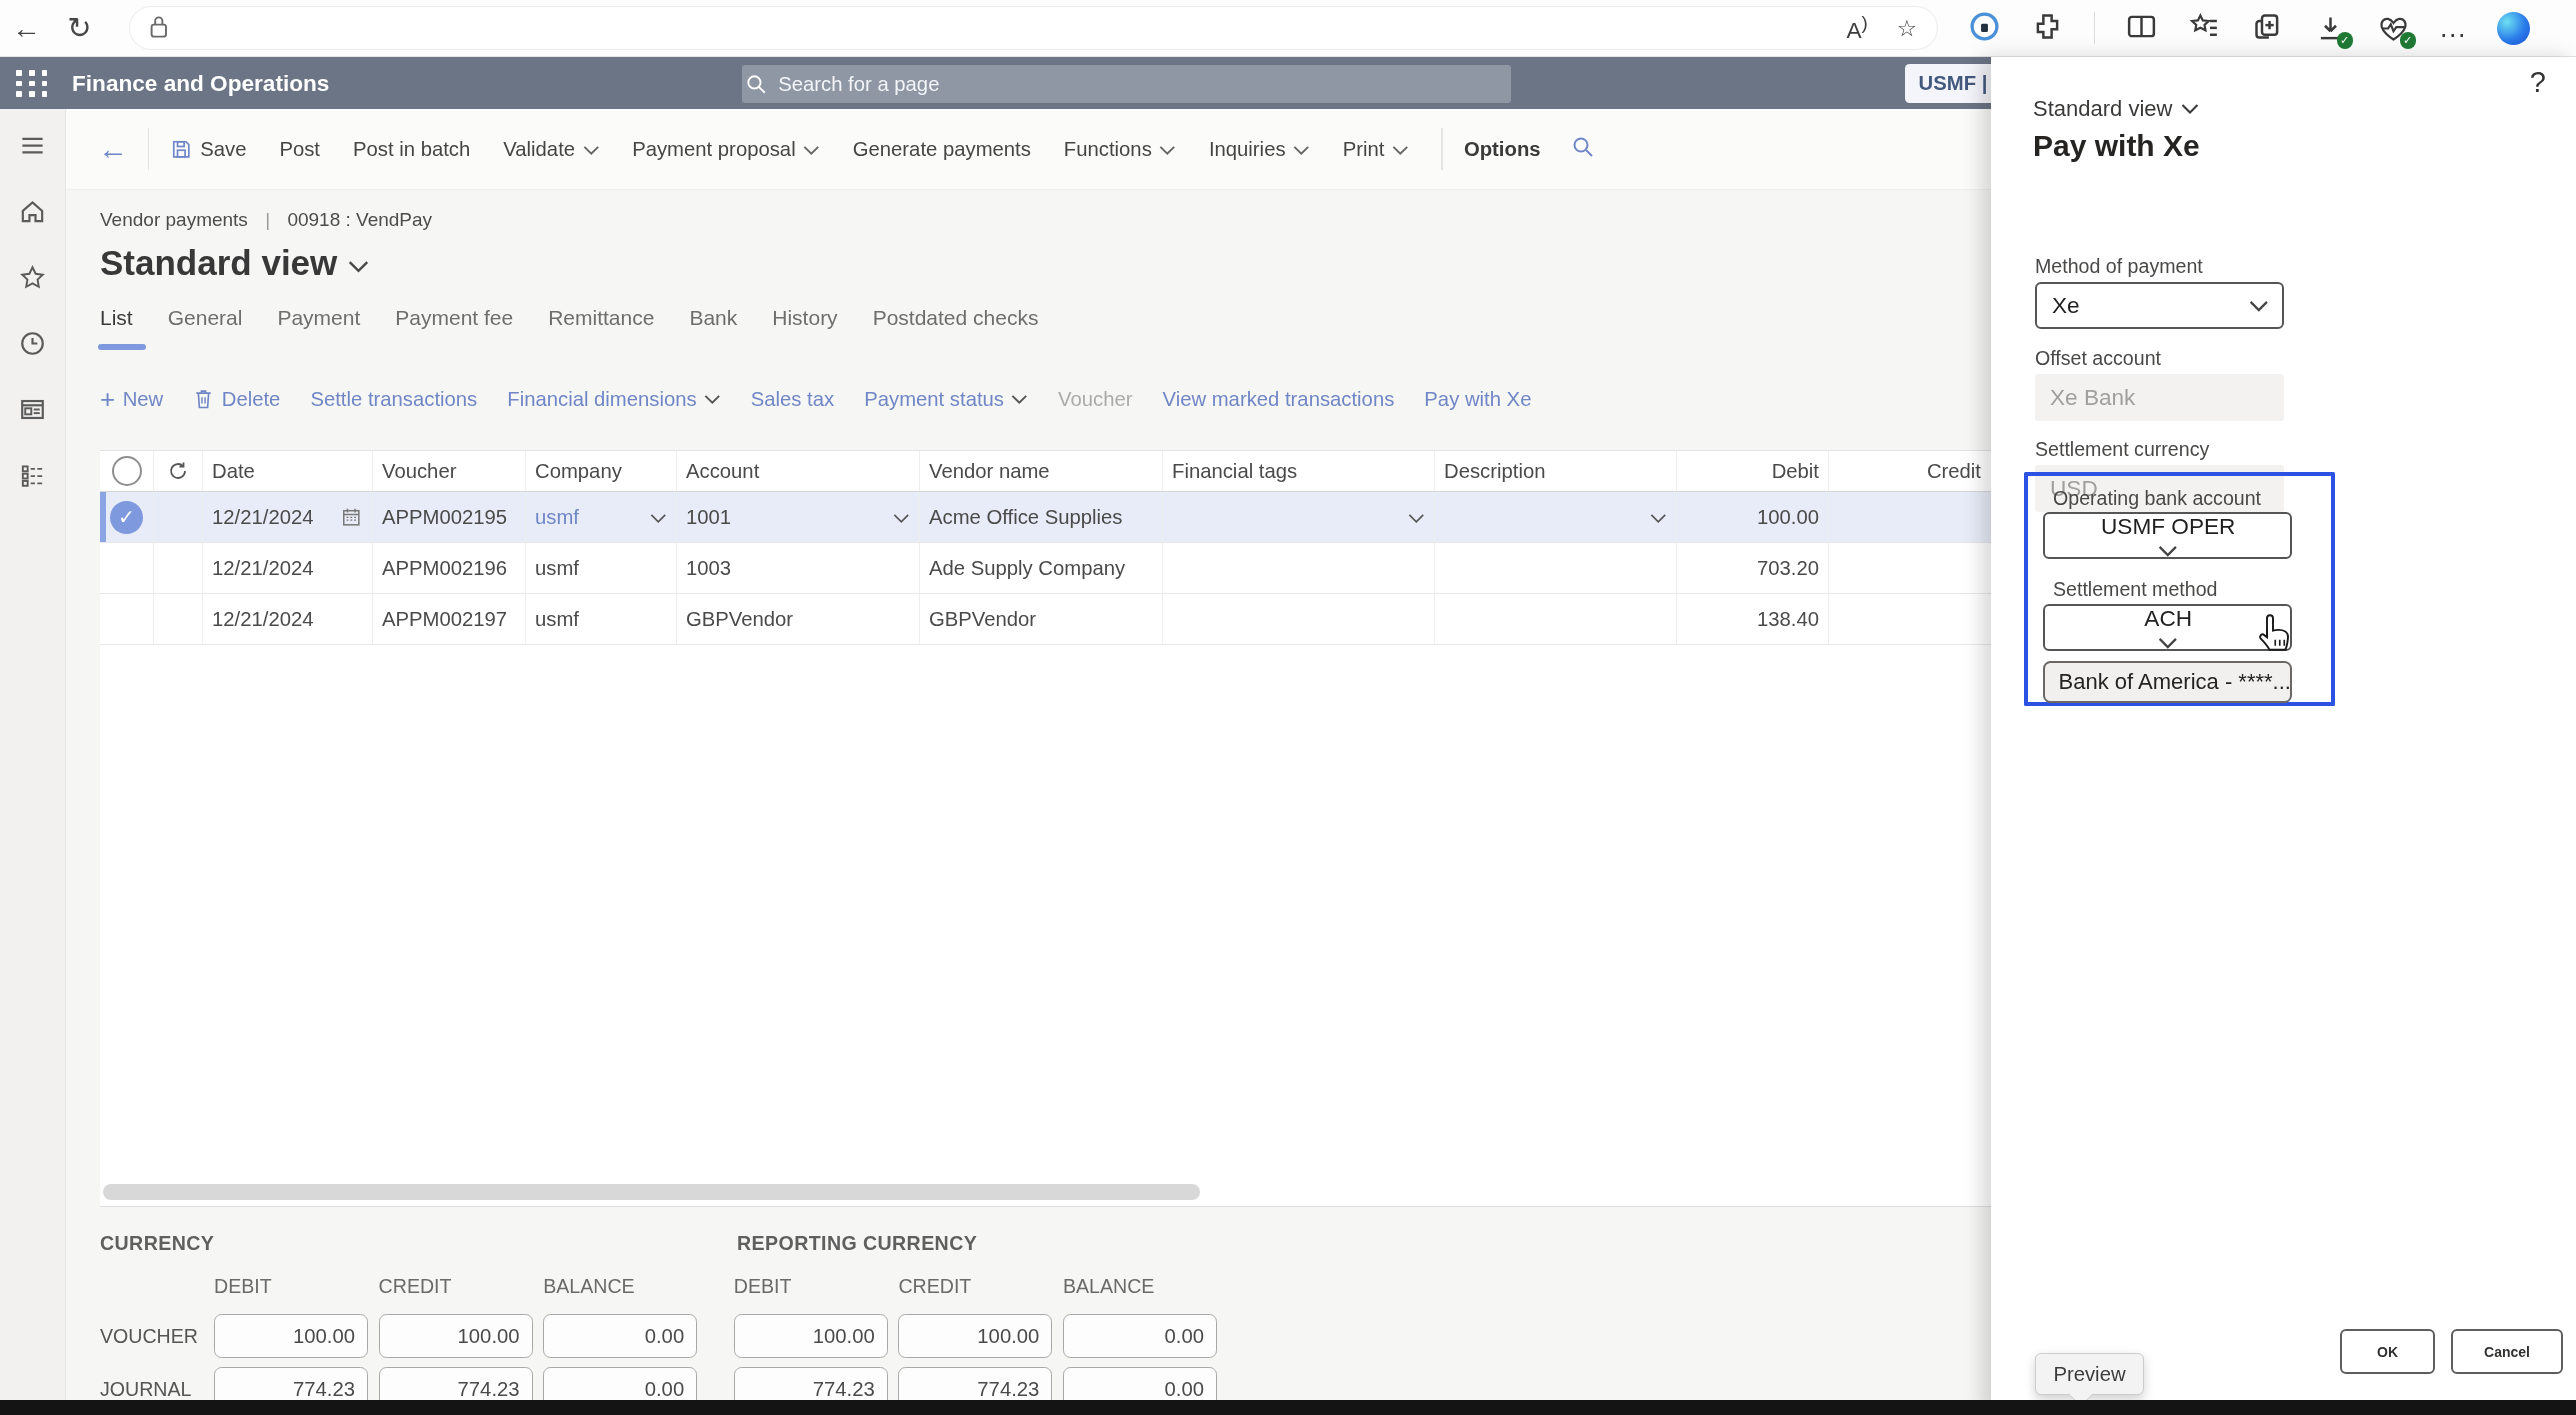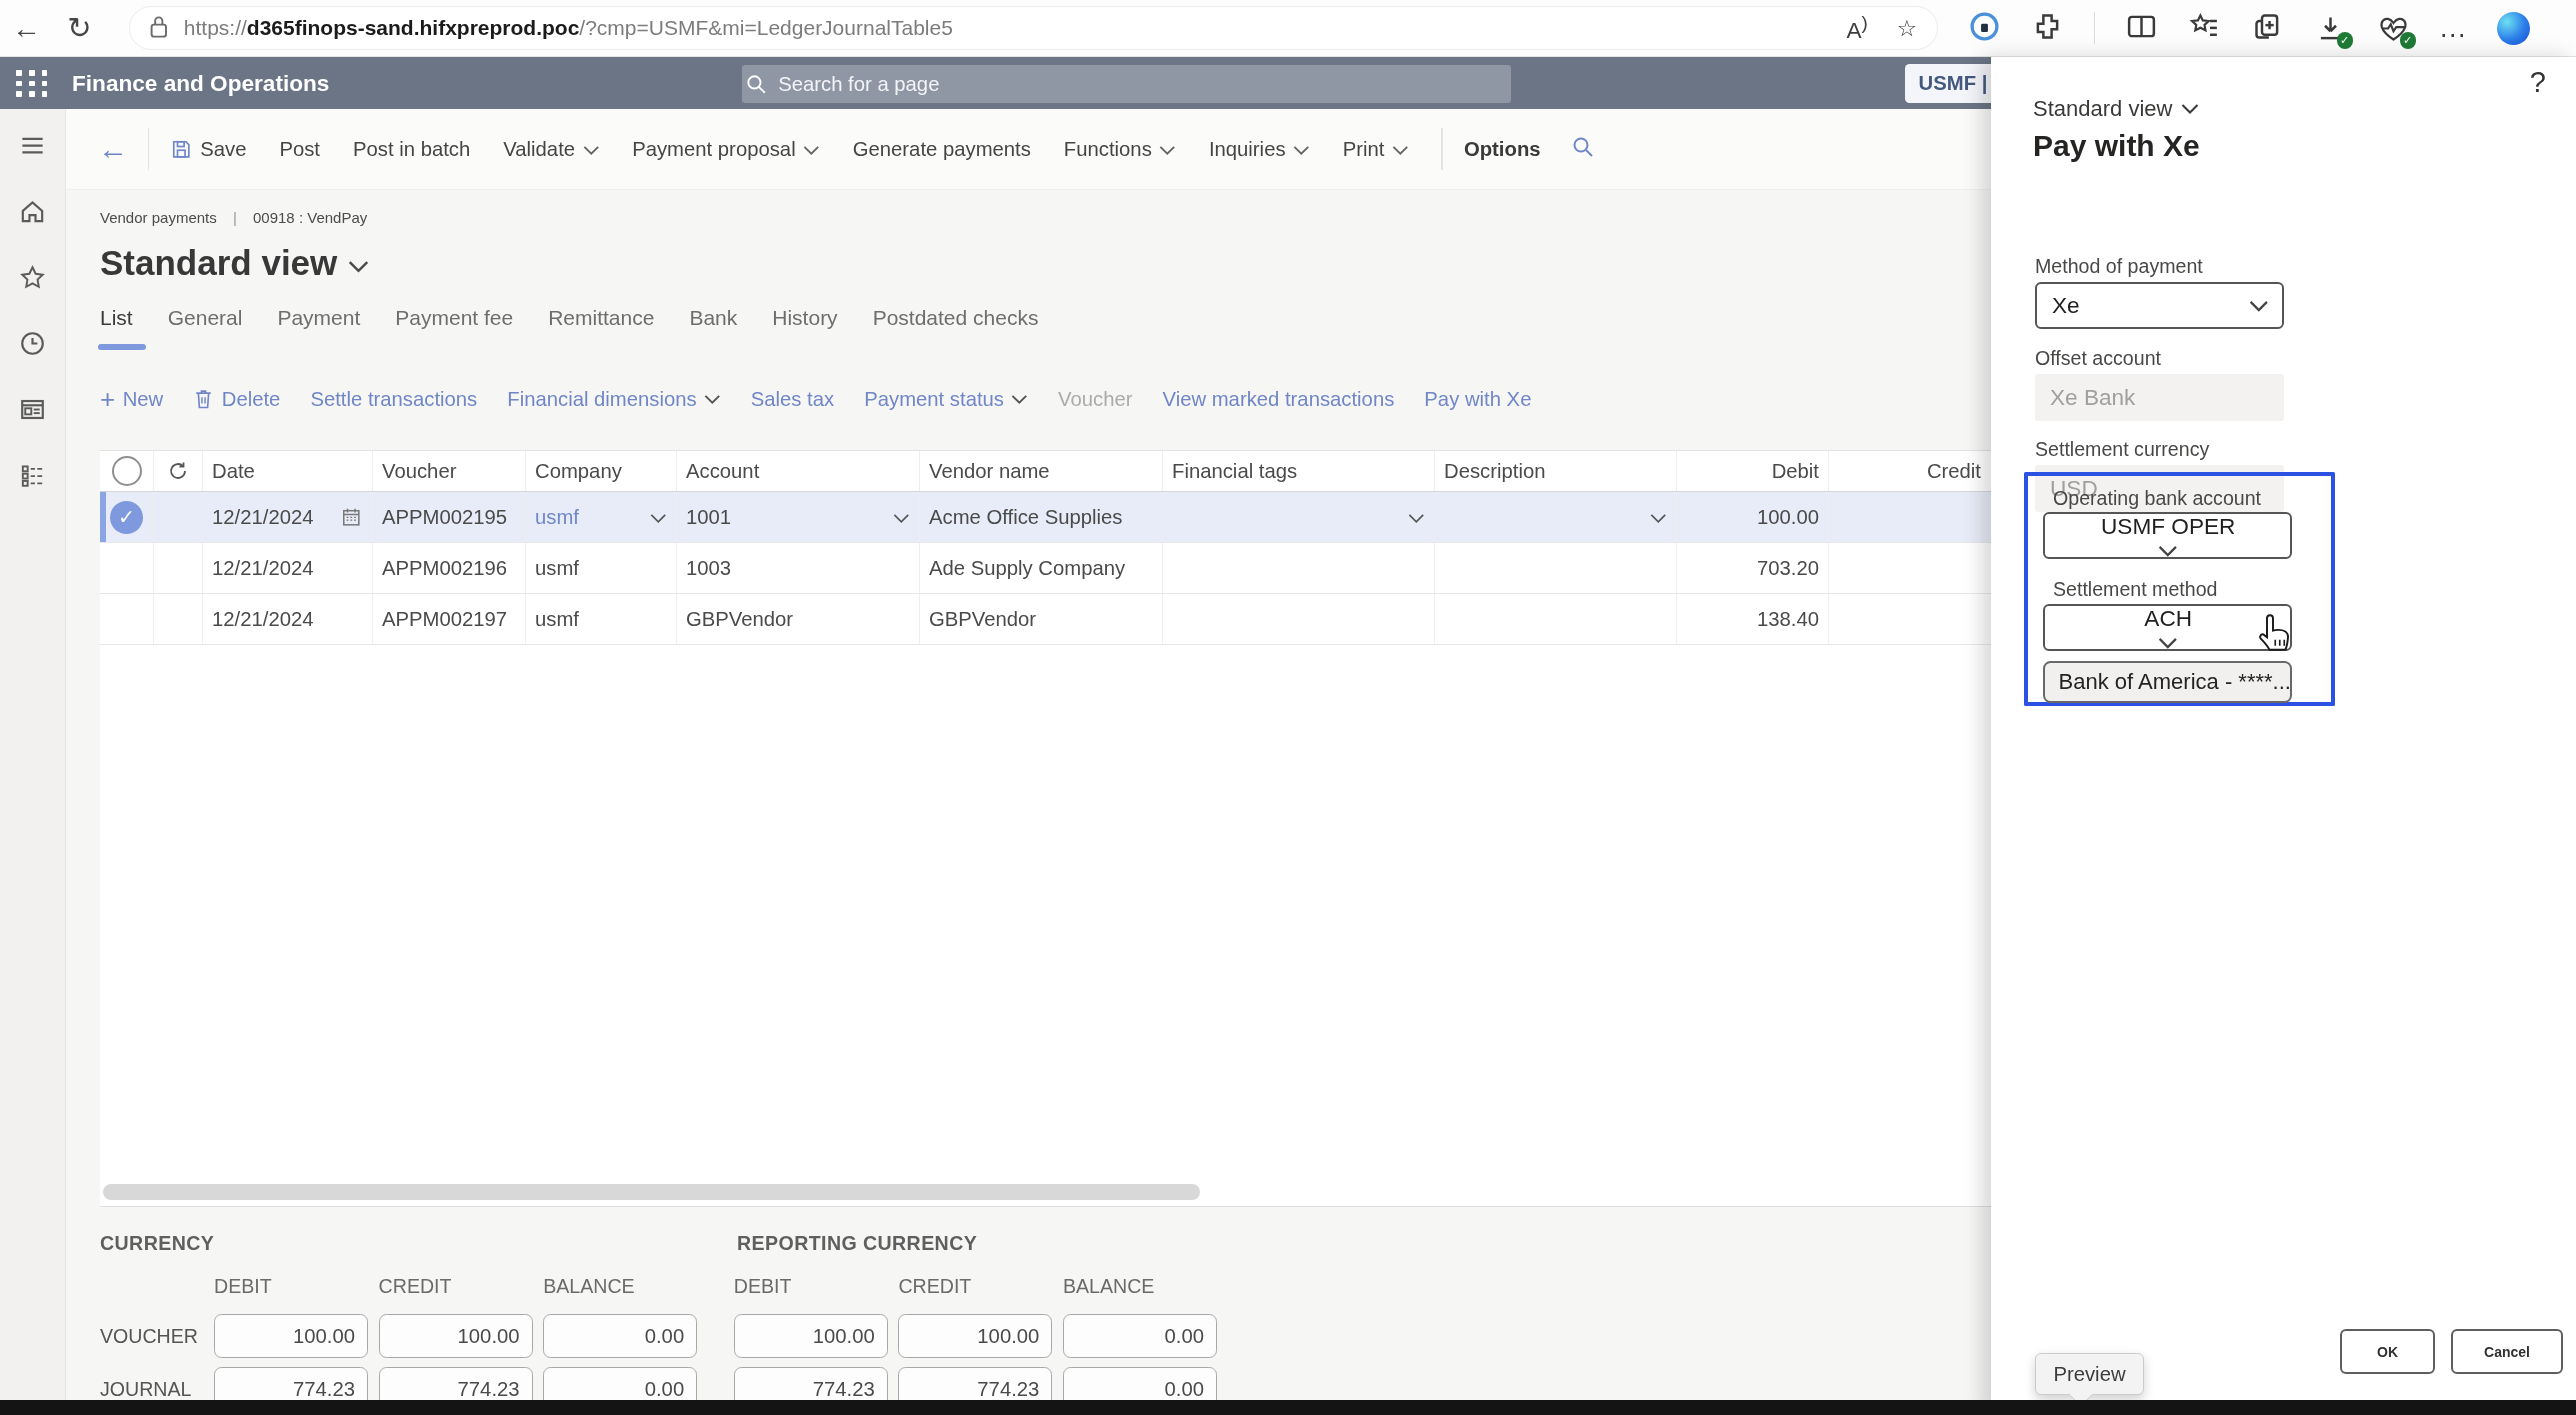--- a/index.html
+++ b/index.html
@@ -40,21 +40,21 @@
   .main { position:absolute; left:66px; top:109px; width:1925px; height:1306px; background:#f6f6f5; }
   .action-bar { position:absolute; left:0; top:0; width:100%; height:81px; background:#fbfbfa; border-bottom:1.5px solid #efefee; display:flex; align-items:center; font-size:20.3px; color:#454545; }
   .ab-back { color:#6f86c8; font-size:30px; margin:0 19.6px 0 32px; }
   .ab-sep { width:1.5px; height:42px; background:#e4e4e3; margin-right:21px; }
   .ab-item { display:flex; align-items:center; gap:7.5px; margin-right:33px; white-space:nowrap; }
   .ab-item .chev { margin-top:3px; color:#666; }
   .ab-options { font-weight:bold; color:#3a3a3a; margin-right:30px; }
   .ab-search { color:#6f86c8; }
   .chev svg { display:block; }
 
-  .breadcrumb { position:absolute; left:34px; top:100px; font-size:15px; color:#4c4c4c; }
+  .breadcrumb { position:absolute; left:34px; top:100px; font-size:19px; color:#4c4c4c; }
   .breadcrumb .sep { color:#9a9a9a; margin:0 12px; }
   .view-title { position:absolute; left:34px; top:134px; font-size:35px; font-weight:bold; color:#383838; display:flex; align-items:center; gap:10.6px; }
   .view-title .chev { color:#4a4a4a; margin-top:7.5px; }
 
   .tabs { position:absolute; left:34px; top:197px; display:flex; gap:35px; font-size:21px; color:#6e6e6e; }
   .tab { padding-bottom:19.6px; position:relative; }
   .tab.active { color:#3b3b3b; }
   .tab.active::after { content:""; position:absolute; left:-2.3px; bottom:0; width:48px; height:5.3px; background:#7f99de; border-radius:3px; }
 
   .grid-toolbar { position:absolute; left:34px; top:279px; display:flex; align-items:center; gap:30px; font-size:20.3px; color:#7086c6; }
@@ -127,21 +127,20 @@
   <div class="browser-bar">
     <span class="b-ico">←</span>
     <span class="b-ico">↻</span>
     <div class="url-pill">
       <span class="lock-svg">
         <svg width="19.6" height="24" viewBox="0 0 16 20">
             <rect x="2" y="8" width="12" height="10" rx="2" fill="none" stroke="#6a6a6a" stroke-width="1.6"></rect>
             <path d="M5 8V5a3 3 0 0 1 6 0v3" fill="none" stroke="#6a6a6a" stroke-width="1.6"></path>
           </svg>
       </span>
-      <span class="url-text"><span class="dim">https://</span><span class="strong">d365finops-sand.hifxpreprod.poc</span><span class="dim">/?cmp=USMF&amp;mi=LedgerJournalTable5</span></span>
       <span class="pill-right">
         <span><span>A</span><sup>)</sup></span>
         <span>☆</span>
       </span>
     </div>
     <div class="ext-icons">
       <span>
         <svg width="33" height="33" viewBox="0 0 24 24">
             <circle cx="12" cy="12" r="9" fill="none" stroke="#4a90d9" stroke-width="2.4"></circle>
             <rect x="9.5" y="10" width="5" height="6" rx="1" fill="#22303f"></rect>

